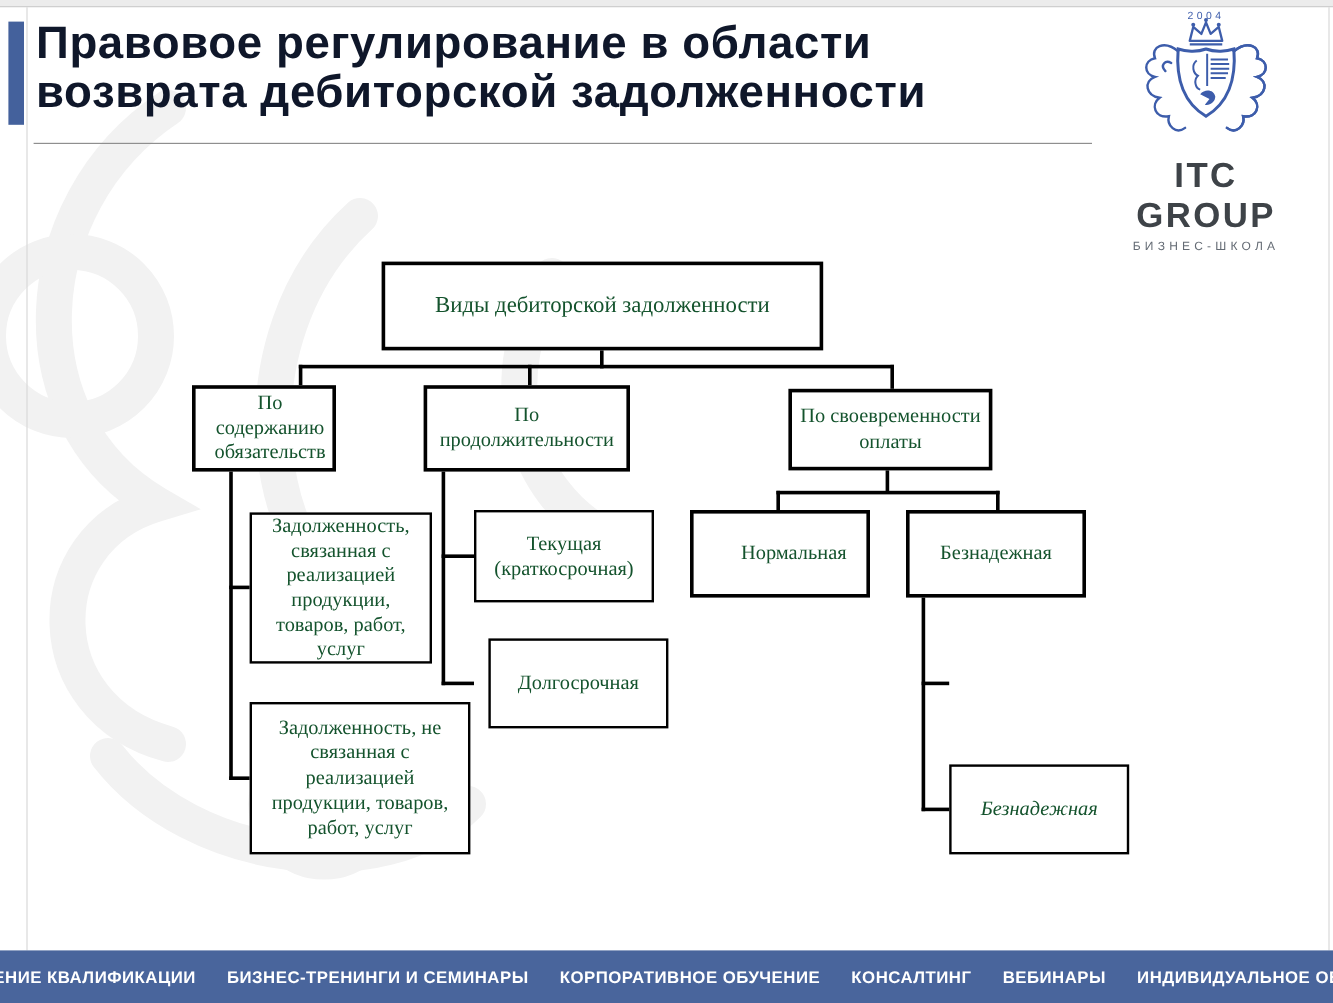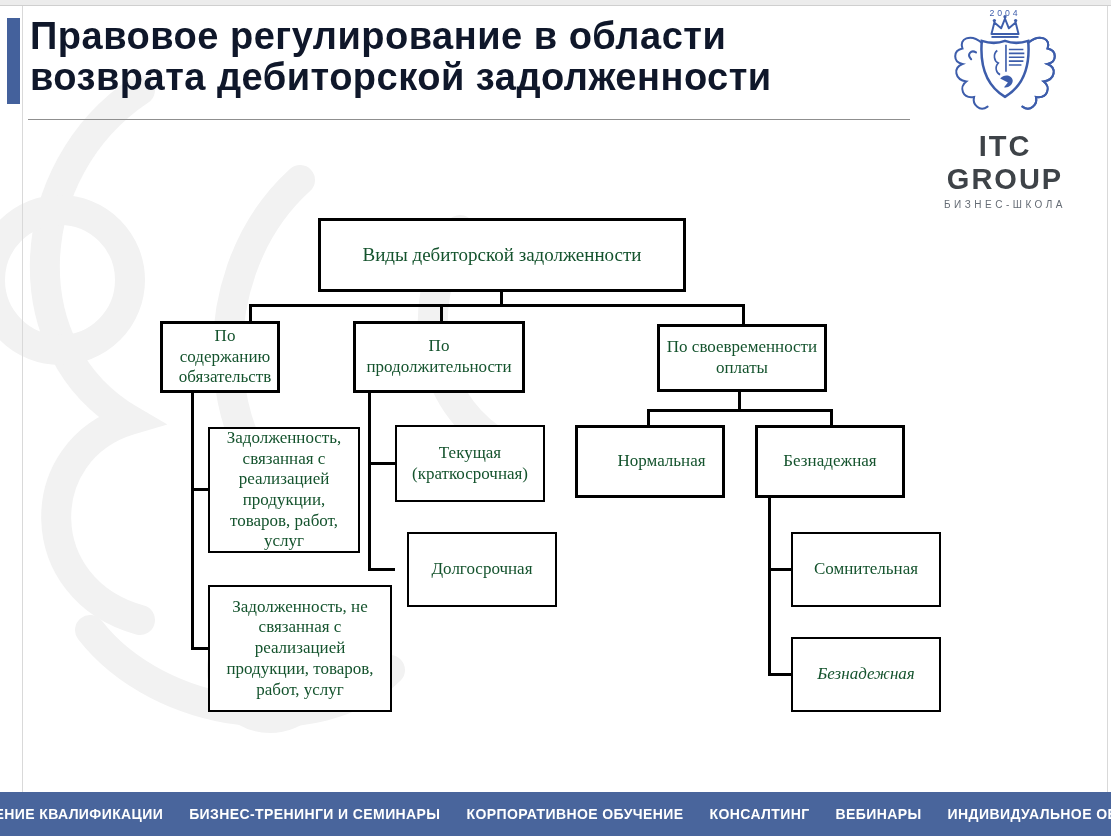--- a/index.html
+++ b/index.html
@@ -112,21 +112,20 @@
   <div class="dbox b-root">Виды дебиторской задолженности</div>
   <div class="dbox b-content">По содержанию обязательств</div>
   <div class="dbox b-duration">По продолжительности</div>
   <div class="dbox b-timeliness">По своевременности оплаты</div>
   <div class="dbox b-sales">Задолженность, связанная с реализацией продукции, товаров, работ, услуг</div>
   <div class="dbox b-notsales">Задолженность, не связанная с реализацией продукции, товаров, работ, услуг</div>
   <div class="dbox b-current">Текущая (краткосрочная)</div>
   <div class="dbox b-longterm">Долгосрочная</div>
   <div class="dbox b-normal">Нормальная</div>
   <div class="dbox b-overdue">Безнадежная</div>
-  <div class="dbox b-doubtful">Сомнительная</div>
   <div class="dbox b-hopeless">Безнадежная</div>
 
   <div class="line" style="left:500px;top:292px;width:3px;height:15px;"></div>
   <div class="line" style="left:249px;top:304px;width:496px;height:3px;"></div>
   <div class="line" style="left:249px;top:304px;width:3px;height:17px;"></div>
   <div class="line" style="left:440px;top:304px;width:3px;height:17px;"></div>
   <div class="line" style="left:742px;top:304px;width:3px;height:20px;"></div>
 
   <div class="line" style="left:191px;top:393px;width:3px;height:257px;"></div>
   <div class="line" style="left:191px;top:488px;width:17px;height:3px;"></div>

